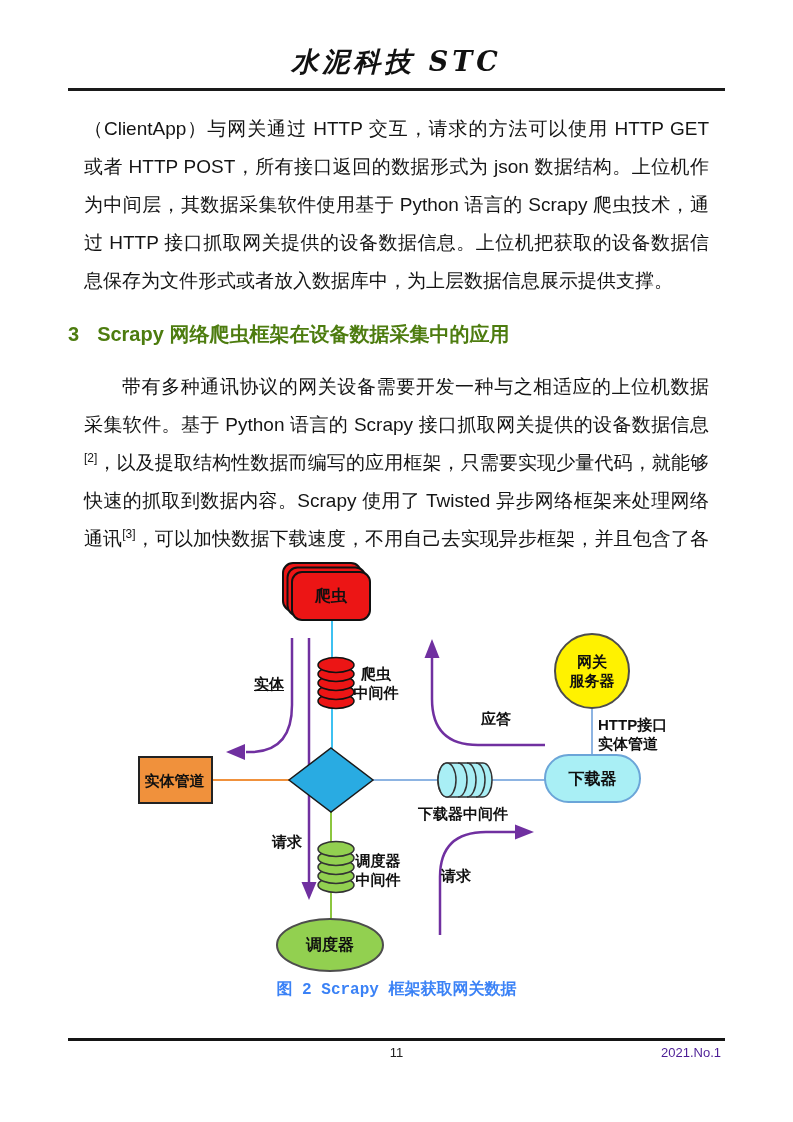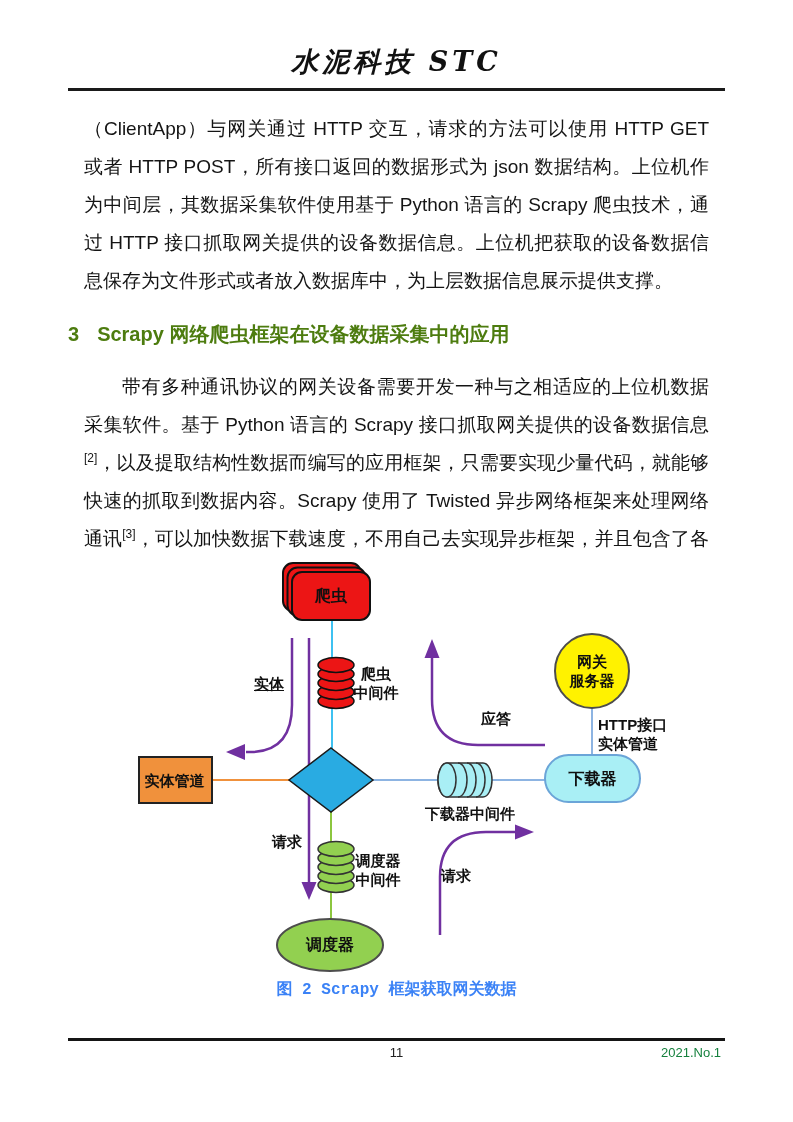--- a/index.html
+++ b/index.html
@@ -60,21 +60,21 @@
   .footer-rule {
     position: absolute; top: 1038px; left: 68px; width: 657px; height: 3px;
     background: #151515;
   }
   .page-number {
     position: absolute; top: 1045px; left: 0; width: 100%;
     text-align: center; font-size: 13px; color: #222;
   }
   .issue-number {
     position: absolute; top: 1045px; right: 72px;
-    font-size: 13px; color: #15803d;
+    font-size: 13px; color: #4c1d95;
   }
 </style>
 </head>
 <body>
 
 <div class="page">
 
   <div class="journal-title">水泥科技 STC</div>
   <div class="header-rule"></div>
 
@@ -146,21 +146,21 @@
         <ellipse cx="336" cy="294" rx="18" ry="7.5"></ellipse>
       </g>
 
       <ellipse cx="330" cy="390" rx="53" ry="26" fill="#92D050" stroke="#4d4d4d" stroke-width="2"></ellipse>
     </svg>
 
     <div class="dlabel" style="left:292px; top:17px; width:78px; height:48px;">爬虫</div>
     <div class="dlabel small" style="left:346px; top:106px; width:60px; height:44px;">爬虫
 中间件</div>
     <div class="dlabel small" style="left:144px; top:202px; width:61px; height:46px;">实体管道</div>
-    <div class="dlabel small" style="left:413px; top:248px; width:100px; height:20px;margin-left:7px;">下载器中间件</div>
+    <div class="dlabel small" style="left:413px; top:248px; width:100px; height:20px;">下载器中间件</div>
     <div class="dlabel" style="left:545px; top:200px; width:95px; height:47px;">下载器</div>
     <div class="dlabel small" style="left:555px; top:87px; width:74px; height:58px;">网关
 服务器</div>
     <div class="dlabel small" style="left:346px; top:293px; width:64px; height:44px;">调度器
 中间件</div>
     <div class="dlabel" style="left:280px; top:376px; width:100px; height:28px;">调度器</div>
 
     <div class="dlabel small" style="left:252px; top:118px; width:34px; height:20px;text-decoration:underline;">实体</div>
     <div class="dlabel small" style="left:270px; top:276px; width:34px; height:20px;">请求</div>
     <div class="dlabel small" style="left:476px; top:153px; width:40px; height:20px;">应答</div>

